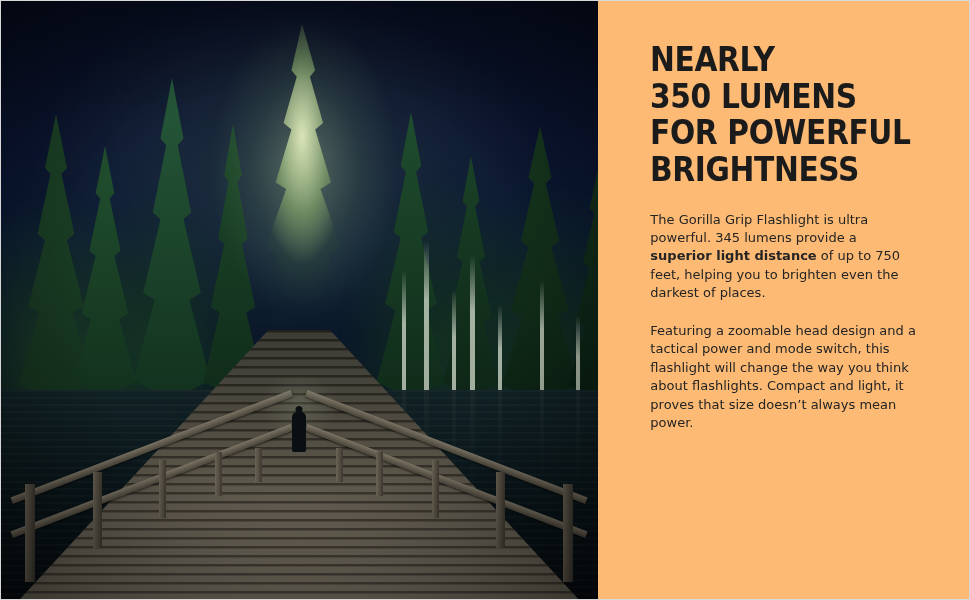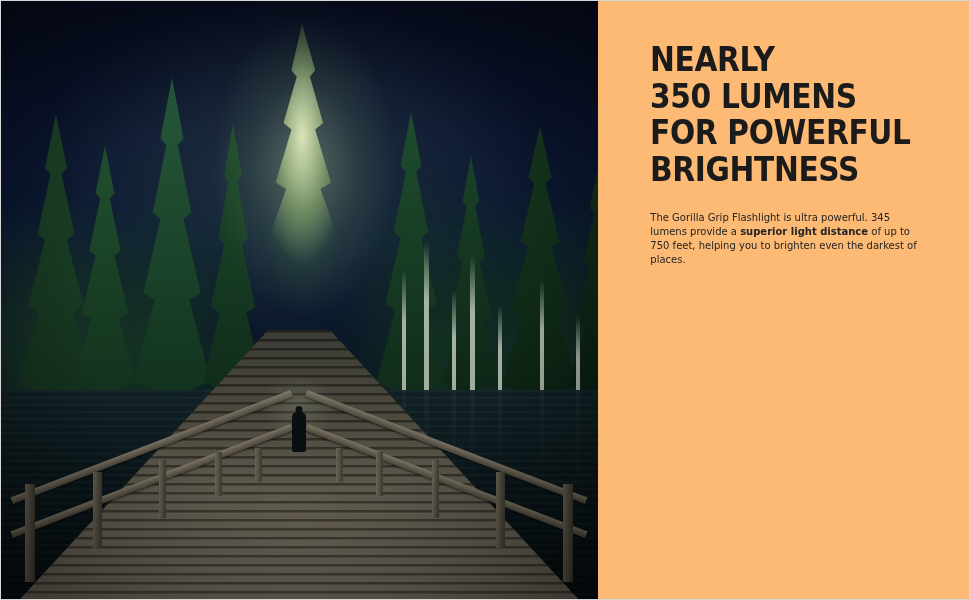--- a/index.html
+++ b/index.html
@@ -218,21 +218,21 @@
     letter-spacing: -0.4px;
     color: #1b1b1b;
     margin: 0 0 22px 0;
     transform: scaleX(0.9);
     transform-origin: left top;
     text-transform: uppercase;
   }
   .headline span { display: block; white-space: nowrap; }
   .body-copy {
     font-family: "DejaVu Sans", sans-serif;
-    font-size: 10px;
+    font-size: 13px;
     line-height: 1.42;
     color: #242424;
     margin: 0;
     max-width: 270px;
   }
   .body-copy.second { margin-top: 19px; }
   .body-copy b { font-weight: bold; }
   .border-frame {
     position: absolute;
     inset: 0;
@@ -310,16 +310,17 @@
   <div class="copy">
     <h1 class="headline">
       <span>NEARLY</span>
       <span>350 LUMENS</span>
       <span>FOR POWERFUL</span>
       <span>BRIGHTNESS</span>
     </h1>
 
     <p class="body-copy first"><span>The Gorilla Grip Flashlight is ultra powerful. 345 lumens provide a </span><b>superior light distance</b><span> of up to 750 feet, helping you to brighten even the darkest of places.</span></p>
 
+    <p class="body-copy second">Featuring a zoomable head design and a tactical power and mode switch, this flashlight will change the way you think about flashlights. Compact and light, it proves that size doesn’t always mean power.</p>
   </div>
 
   <div class="border-frame"></div>
 </div>
 
 </body></html>

